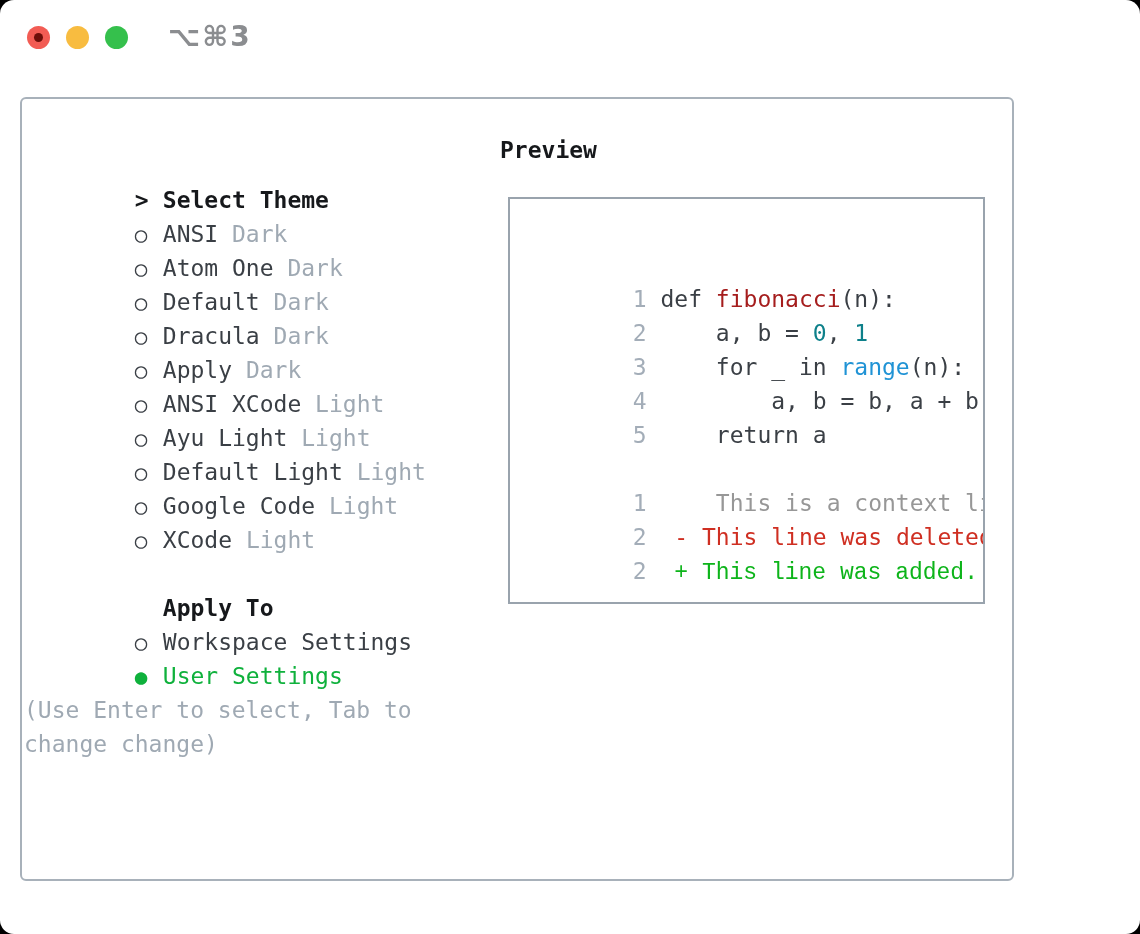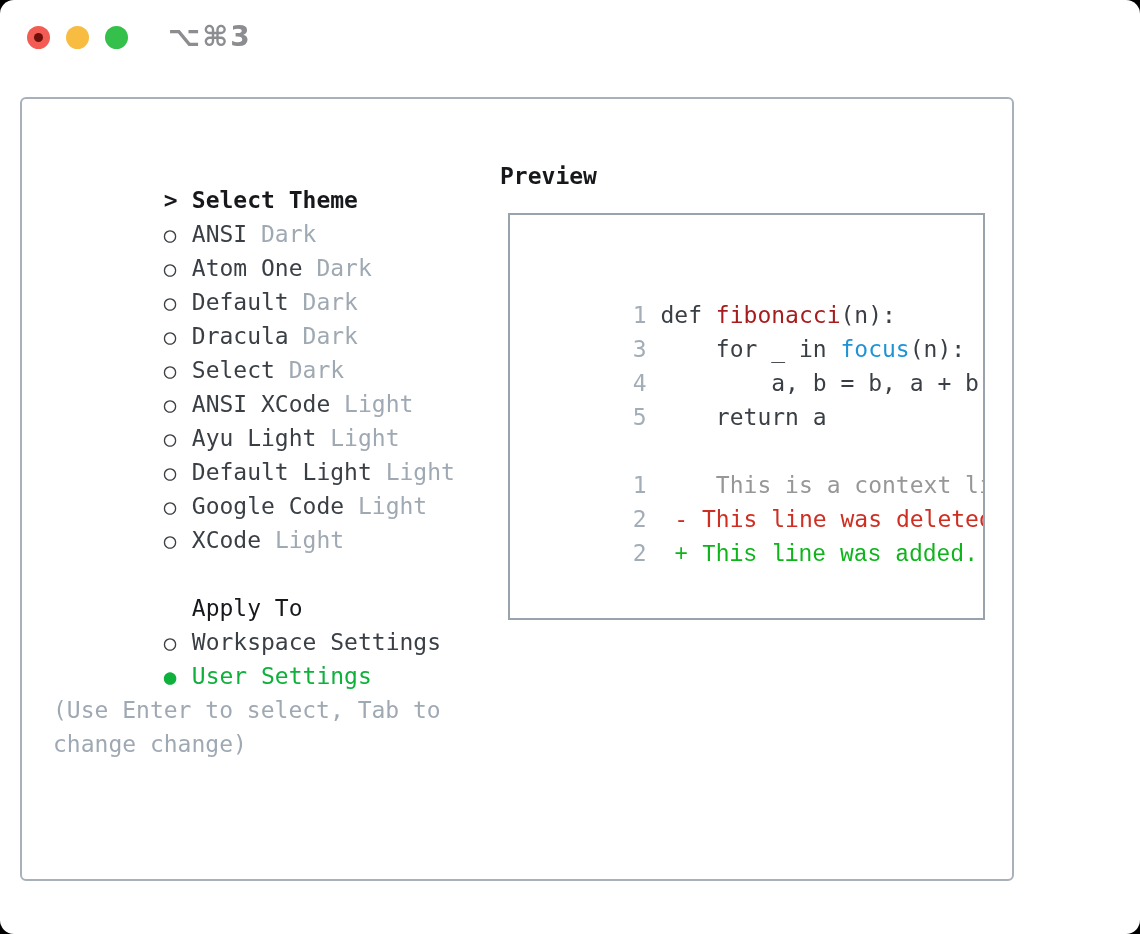--- a/index.html
+++ b/index.html
@@ -26,30 +26,30 @@
     position:absolute;left:20px;top:97px;width:990px;height:780px;
     border:2px solid var(--panel-border,#a8b1ba);border-radius:6px;background:#fff;
   }
   .row{height:34px;line-height:34px;white-space:pre;font-size:23px;
     color:var(--text-dark,#3a3f45);}
   .mark{display:inline-block;width:28px;line-height:34px;}
   .mark.radio{font-size:21px;}
   .prompt{font-weight:700;color:var(--text-black,#16181b);font-size:23px;}
   .title-bold{font-weight:700;color:var(--text-black,#16181b);}
   .variant{margin-left:1ch;color:var(--muted-gray,#9fa9b3);}
-  .left{position:absolute;left:31px;top:50px;width:440px;}
+  .left{position:absolute;left:2px;top:50px;width:440px;}
   .row.selected .mark,.row.selected .tname,.row.selected .optlabel{
     color:var(--accent-green,#0fb13c);}
-  .apply-title{color:var(--text-black,#16181b);}
+  .apply-title{color:var(--text-black,#16181b);font-weight:bold;}
   .hint{color:var(--muted-gray,#9fa9b3);}
   
-  .preview-title{position:absolute;left:478px;top:60px;height:34px;line-height:34px;
+  .preview-title{position:absolute;left:478px;top:34px;height:34px;line-height:34px;
     font-size:23px;font-weight:700;color:var(--text-black,#16181b);}
   .preview-box{
-    position:absolute;left:486px;top:114px;width:477px;height:407px;
+    position:absolute;left:486px;top:98px;width:477px;height:407px;
     border:2px solid var(--preview-border,#99a3ad);background:#fff;
     padding:49px 0 0 12px;box-sizing:border-box;overflow:hidden;
   }
   .cline{height:34px;line-height:34px;white-space:pre;font-size:23px;
     color:var(--text-dark,#3a3f45);}
   .lnum{display:inline-block;width:2ch;color:var(--line-number,#a3adb8);}
   .seg{white-space:pre;}
   .seg.plain{color:var(--text-dark,#3a3f45);}
   .seg.func{color:var(--func-red,#a51d1d);}
   .seg.lit{color:var(--literal-teal,#0d808a);}
@@ -86,21 +86,21 @@
       <div class="row theme">
         <span class="mark radio">○</span><span class="tname">Atom One</span><span class="variant">Dark</span>
       </div>
       <div class="row theme">
         <span class="mark radio">○</span><span class="tname">Default</span><span class="variant">Dark</span>
       </div>
       <div class="row theme">
         <span class="mark radio">○</span><span class="tname">Dracula</span><span class="variant">Dark</span>
       </div>
       <div class="row theme">
-        <span class="mark radio">○</span><span class="tname">Select</span><span class="variant">Dark</span>
+        <span class="mark radio">○</span><span class="tname">Apply</span><span class="variant">Dark</span>
       </div>
       <div class="row theme">
         <span class="mark radio">○</span><span class="tname">ANSI XCode</span><span class="variant">Light</span>
       </div>
       <div class="row theme">
         <span class="mark radio">○</span><span class="tname">Ayu Light</span><span class="variant">Light</span>
       </div>
       <div class="row theme">
         <span class="mark radio">○</span><span class="tname">Default Light</span><span class="variant">Light</span>
       </div>
@@ -129,21 +129,24 @@
       <div class="row hint">change change)</div>
     </div>
 
     <div class="preview-title">Preview</div>
 
     <div class="preview-box">
       <div class="cline">
         <span class="lnum">1</span><span class="seg plain">def </span><span class="seg func">fibonacci</span><span class="seg plain">(n):</span>
       </div>
       <div class="cline">
-        <span class="lnum">3</span><span class="seg plain">    for _ in </span><span class="seg call">focus</span><span class="seg plain">(n):</span>
+        <span class="lnum">2</span><span class="seg plain">    a, b = </span><span class="seg lit">0</span><span class="seg plain">, </span><span class="seg lit">1</span>
+      </div>
+      <div class="cline">
+        <span class="lnum">3</span><span class="seg plain">    for _ in </span><span class="seg call">range</span><span class="seg plain">(n):</span>
       </div>
       <div class="cline">
         <span class="lnum">4</span><span class="seg plain">        a, b = b, a + b</span>
       </div>
       <div class="cline">
         <span class="lnum">5</span><span class="seg plain">    return a</span>
       </div>
 
       <div class="cline spacer"></div>
 

